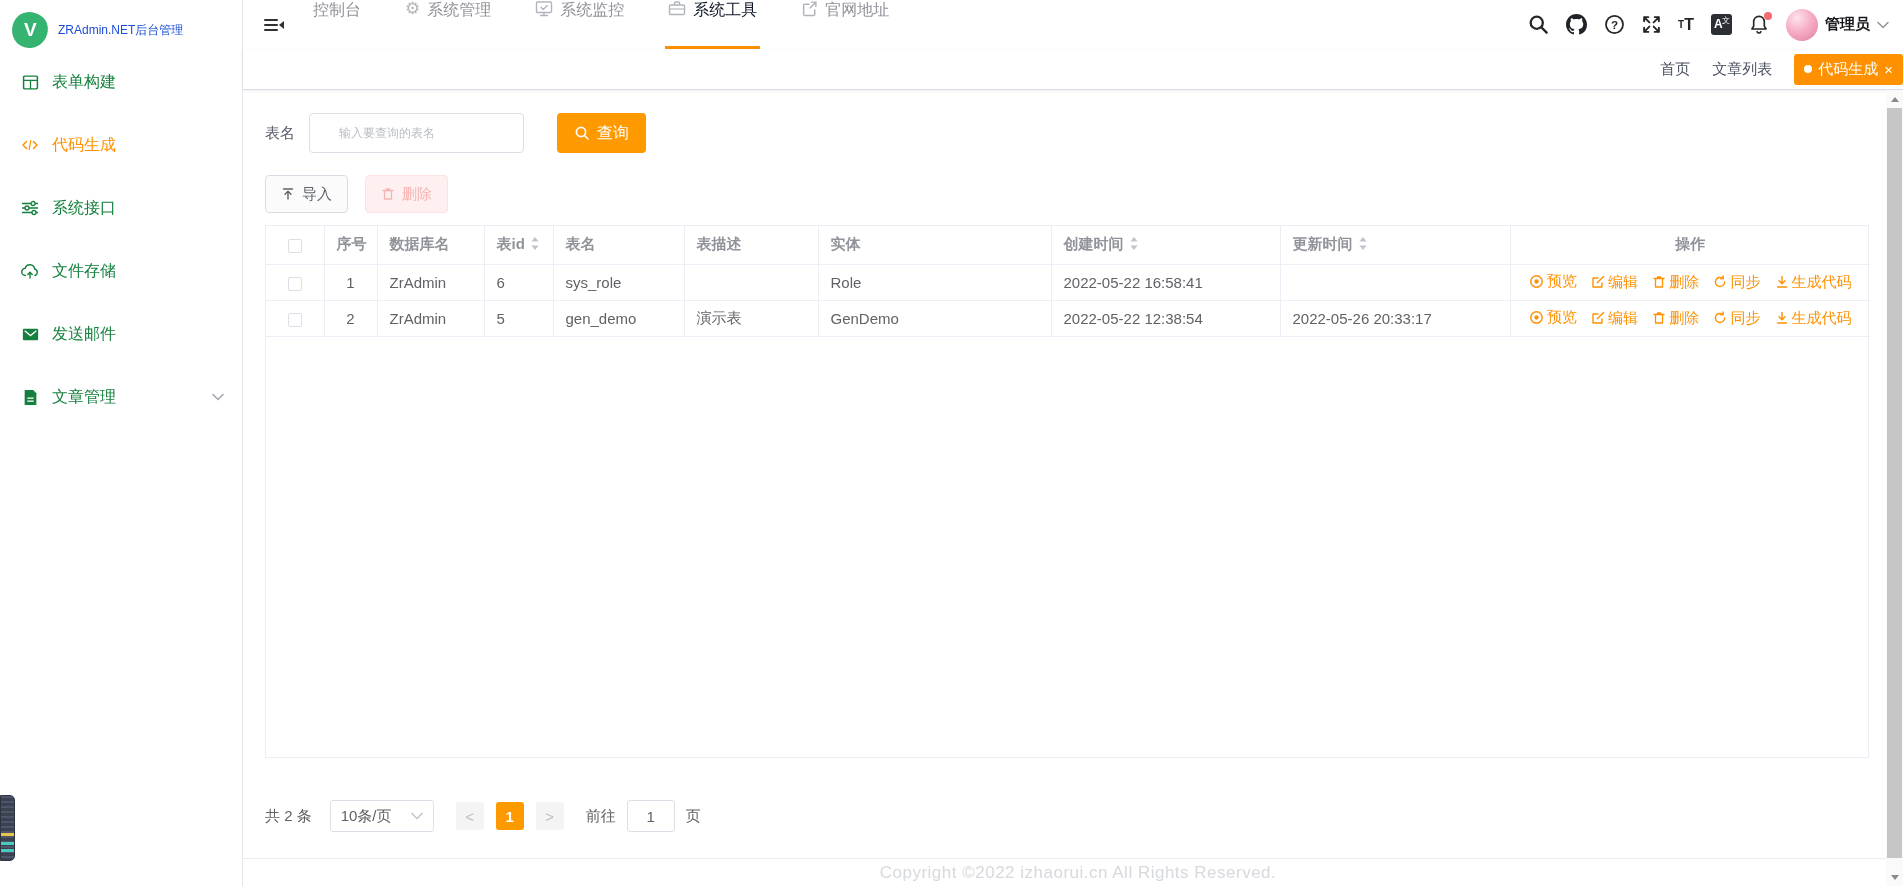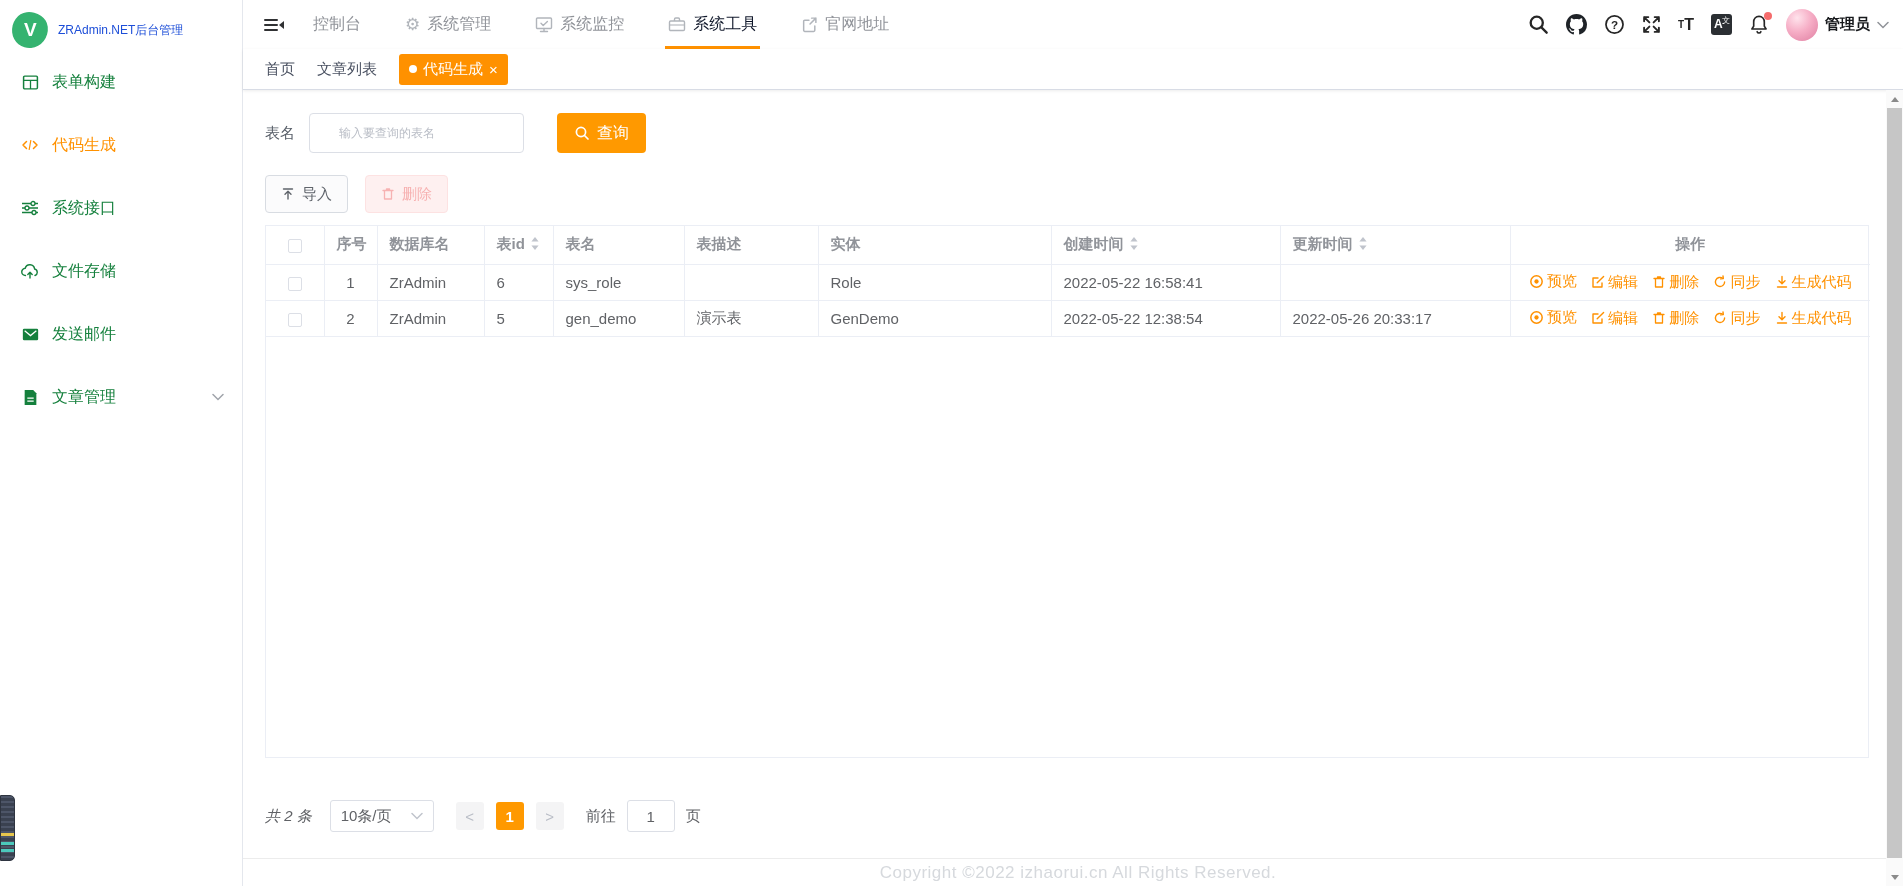--- a/index.html
+++ b/index.html
@@ -29,41 +29,41 @@
       linear-gradient(#4cc8bc,#4cc8bc) 0 53px / 100% 3px no-repeat,
       repeating-linear-gradient(180deg,#4d5568 0 2px,#3a4150 2px 5px); }
 
   
   .main { flex:1; display:flex; flex-direction:column; position:relative; min-width:0; background:#fff; }
 
   
   .navbar { height:49px; display:flex; align-items:center; padding:0 14px 0 20px; background:#fff; }
   .fold-btn { margin-right:28px; display:flex; cursor:pointer; }
   .nav-items { display:flex; height:49px; gap:44px; }
-  .nav-item { display:flex; align-items:center; gap:7px; color:#909399; font-size:16px; position:relative; cursor:pointer; }
+  .nav-item { display:flex; align-items:flex-start; gap:7px; color:#909399; font-size:16px; position:relative; cursor:pointer; }
   .nav-item .ni-icon { display:flex; color:#b1b5bb; }
   .nav-item.active { color:#0f172a; }
   .nav-item.active::after { content:""; position:absolute; left:-3px; right:-3px; bottom:0; height:3px; background:#ff9100; }
   .nav-right { margin-left:auto; display:flex; align-items:center; gap:17px; }
   .icon-btn { display:flex; align-items:center; justify-content:center; cursor:pointer; position:relative; color:#262626; }
   .gear-glyph { font-size:17px; color:#b1b5bb; line-height:1; }
   .tsize-small { font-size:10px; font-weight:bold; color:#262626; }
   .tsize-big { font-size:16px; font-weight:bold; color:#262626; }
   .lang-badge { width:21px; height:21px; background:#2b2f33; border-radius:3px; position:relative; display:block; }
   .lang-a { position:absolute; left:3px; top:3px; color:#fff; font-size:12px; font-weight:bold; }
   .lang-x { position:absolute; right:2px; top:1px; color:#fff; font-size:8px; }
   .badge-dot { position:absolute; top:-2px; right:-3px; width:8px; height:8px; border-radius:50%; background:#f56c6c; }
   .user { display:flex; align-items:center; gap:7px; cursor:pointer; }
   .avatar { width:32px; height:32px; border-radius:50%;
     background:radial-gradient(circle at 35% 28%, #ffe3ec 0%, #f6aec6 45%, #e78fae 80%, #d97a9d 100%); }
   .user-name { font-size:15px; font-weight:700; color:#17191c; }
 
   
   .tabbar { height:41px; display:flex; align-items:center; gap:22px; padding-left:22px; background:#fff;
-    border-bottom:1px solid #d8dce5; box-shadow:0 1px 3px rgba(0,0,0,.08); position:relative; z-index:2; }
+    border-bottom:1px solid #d8dce5; box-shadow:0 1px 3px rgba(0,0,0,.08); position:relative; z-index:2;justify-content:flex-end; }
   .tab { font-size:15px; color:#495060; cursor:pointer; }
   .tab.active { background:#ff9100; color:#fff; display:flex; align-items:center; gap:6px;
     padding:6px 10px; border-radius:3px; }
   .tab-dot { width:8px; height:8px; border-radius:50%; background:#fff; }
   .tab-close { font-size:15px; line-height:1; cursor:pointer; }
 
   
   .content { flex:1; padding:23px 0 0 22px; background:#fff; position:relative; overflow:hidden; }
   .search-row { display:flex; align-items:center; }
   .search-label { font-size:15px; color:#555c66; margin-right:14px; }
@@ -87,21 +87,21 @@
   td { height:36px; font-size:15px; color:#606266; text-align:left; }
   .col-center { text-align:center; }
   .checkbox { width:14px; height:14px; border:1px solid #dcdfe6; border-radius:2px; background:#fff;
     display:inline-block; vertical-align:middle; cursor:pointer; }
   .sort-ic { margin-left:5px; vertical-align:-2px; cursor:pointer; }
   .actions-cell { text-align:center; padding:0 4px; }
   .action-link { display:inline-flex; align-items:center; gap:3px; color:#ff9100; font-size:15px; margin:0 5px;
     cursor:pointer; white-space:nowrap; }
 
   .pager { margin-top:42px; display:flex; align-items:center; font-size:15px; color:#606266; }
-  .pager-total { margin-right:18px;font-style:italic; }
+  .pager-total { margin-right:18px; }
   .pager-select { width:104px; height:32px; border:1px solid #dcdfe6; border-radius:3px; display:flex;
     align-items:center; justify-content:space-between; padding:0 10px; color:#606266; cursor:pointer; margin-right:16px; }
   .page-btn { width:28px; height:28px; border-radius:3px; background:#f4f4f5; color:#b9bdc6; display:flex;
     align-items:center; justify-content:center; margin:0 6px; cursor:pointer; font-size:15px; }
   .page-btn.current { background:#ff9900; color:#fff; font-weight:700; }
   .pager-goto { margin-left:16px; display:flex; align-items:center; gap:11px; }
   .goto-input { width:48px; height:32px; border:1px solid #dcdfe6; border-radius:3px; text-align:center;
     font-size:15px; color:#606266; outline:none; font-family:inherit; }
 
   .footer { height:28px; border-top:1px solid #ececec; display:flex; align-items:center; justify-content:center; }

